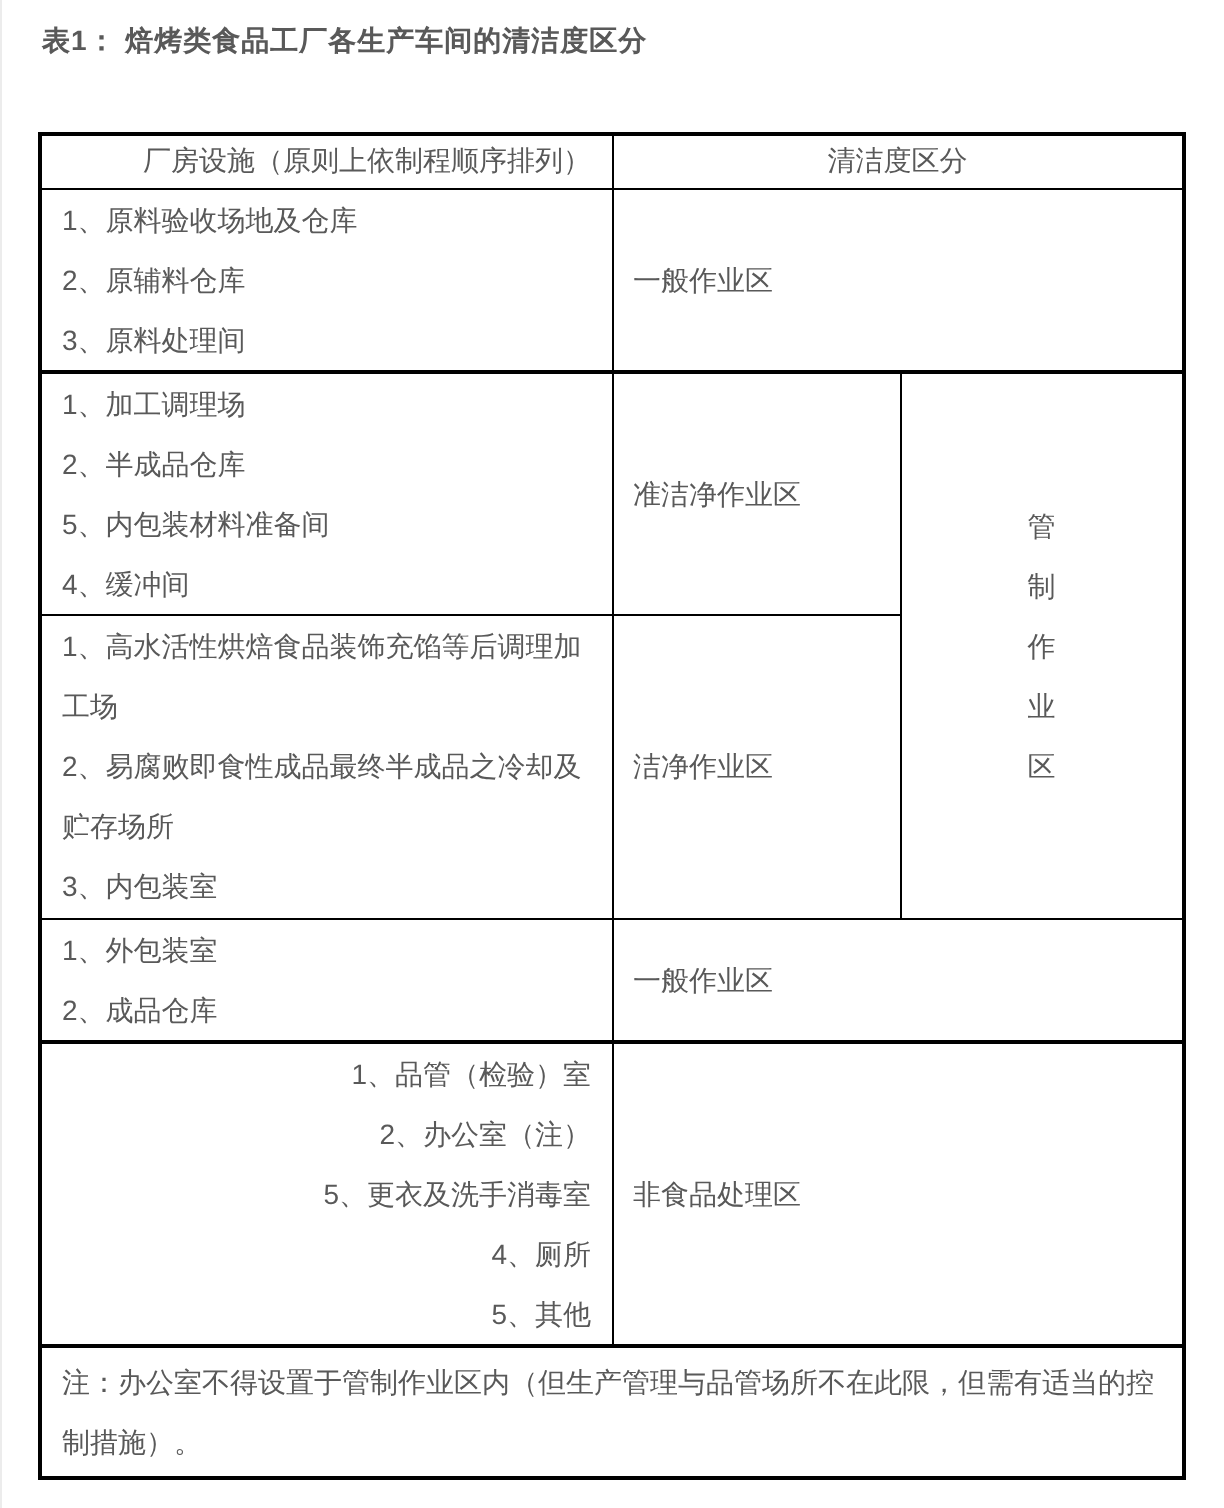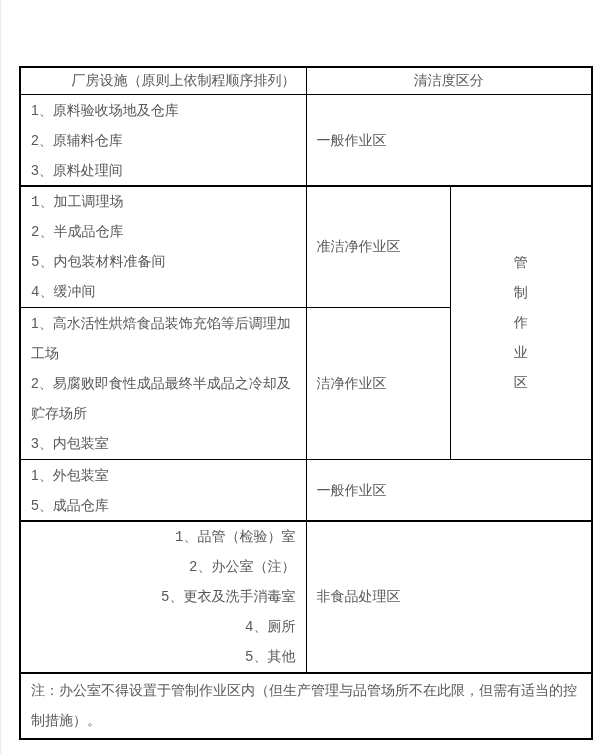--- a/index.html
+++ b/index.html
@@ -41,21 +41,21 @@
   .col-a { width: 286px; }
   .col-b { width: 144px; }
   .col-c { width: 142px; }
   td.cell {
     border: 1px solid #000000;
     color: #595959;
     font-size: 14px;
     background: #ffffff;
     box-sizing: border-box;
   }
-  tr.thick-top td { border-top: 2px solid #000000; font-family: Liberation Mono, monospace; }
+  tr.thick-top td { border-top: 2px solid #000000; }
   td.head {
     height: 27px;
     padding: 0 10px;
     vertical-align: middle;
     text-align: right;
   }
   td.head.center { text-align: center; margin-top: 38px; }
   td.items {
     vertical-align: top;
     padding: 0 10px;
@@ -82,20 +82,21 @@
     padding: 2px 10px;
     line-height: 30px;
     vertical-align: top;
   }
 </style>
 </head>
 <body>
 
 <div class="page">
 
+  <div class="doc-title">表1： 焙烤类食品工厂各生产车间的清洁度区分</div>
 
   <table class="main-table">
     <colgroup>
       <col class="col-a">
         <col class="col-b">
         <col class="col-c">
     </colgroup>
 
     <tbody>
         <tr class="header-row">
@@ -134,21 +135,21 @@
         <div class="item">1、高水活性烘焙食品装饰充馅等后调理加工场</div>
         <div class="item">2、易腐败即食性成品最终半成品之冷却及贮存场所</div>
         <div class="item">3、内包装室</div>
       </td>
       <td class="cell zone">洁净作业区</td>
     </tr>
 
     <tr class="row4">
       <td class="cell items">
         <div class="item">1、外包装室</div>
-        <div class="item">5、成品仓库</div>
+        <div class="item">2、成品仓库</div>
       </td>
       <td class="cell zone" colspan="2">一般作业区</td>
     </tr>
 
     <tr class="row5 thick-top">
       <td class="cell items">
         <div class="item">1、品管（检验）室</div>
         <div class="item">2、办公室（注）</div>
         <div class="item">5、更衣及洗手消毒室</div>
         <div class="item">4、厕所</div>

